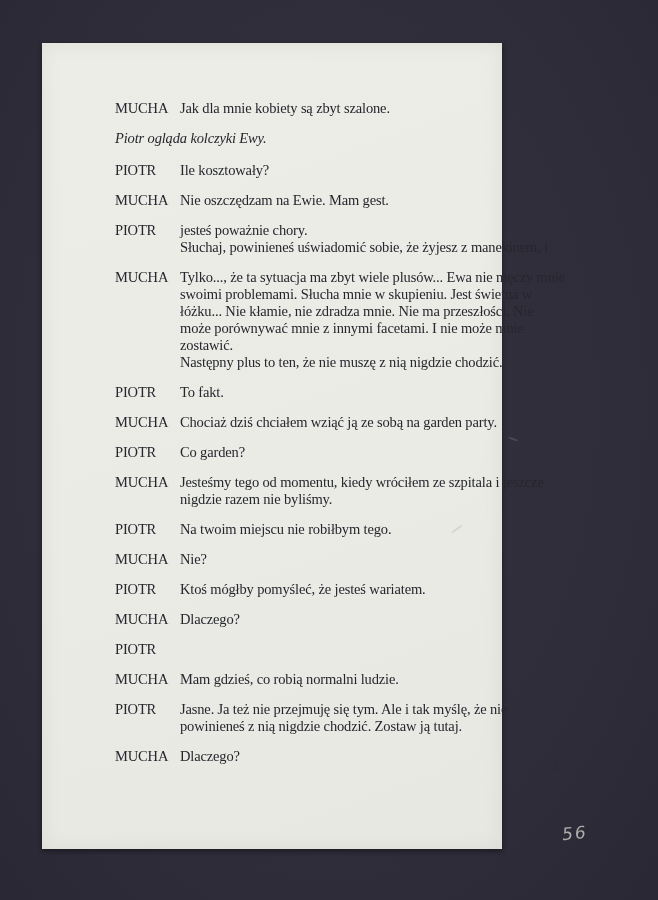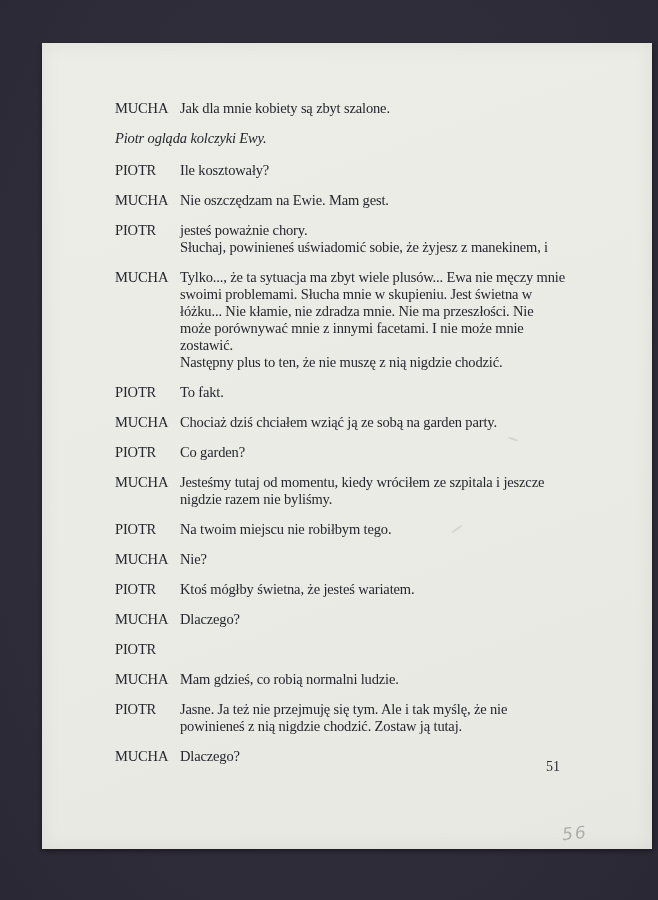--- a/index.html
+++ b/index.html
@@ -11,21 +11,21 @@
     height: 900px;
     position: relative;
     overflow: hidden;
     background: radial-gradient(ellipse at 50% 45%, #35323f 0%, #2f2c3a 70%, #2b2835 100%);
     font-family: "Liberation Serif", serif;
   }
   .paper {
     position: absolute;
     left: 42px;
     top: 43px;
-    width: 610px;
+    width: 460px;
     height: 806px;
     background: linear-gradient(160deg, #ebede6 0%, #e9ebe4 55%, #e6e8e1 100%);
     box-shadow: 0 2px 5px rgba(0,0,0,0.45), inset 0 0 18px rgba(130,130,120,0.12);
     color: #26262e;
   }
   .script {
     position: absolute;
     left: 73px;
     top: 57px;
     width: 440px;
@@ -133,40 +133,40 @@
       </div>
       <div class="entry">
         <span class="speaker">PIOTR</span>
         <div class="speech">
           <div class="ln">Co garden?</div>
         </div>
       </div>
       <div class="entry">
         <span class="speaker">MUCHA</span>
         <div class="speech">
-          <div class="ln">Jesteśmy tutaj od momentu, kiedy wróciłem ze szpitala i jeszcze</div>
+          <div class="ln">Jesteśmy tego od momentu, kiedy wróciłem ze szpitala i jeszcze</div>
           <div class="ln">nigdzie razem nie byliśmy.</div>
         </div>
       </div>
       <div class="entry">
         <span class="speaker">PIOTR</span>
         <div class="speech">
           <div class="ln">Na twoim miejscu nie robiłbym tego.</div>
         </div>
       </div>
       <div class="entry">
         <span class="speaker">MUCHA</span>
         <div class="speech">
           <div class="ln">Nie?</div>
         </div>
       </div>
       <div class="entry">
         <span class="speaker">PIOTR</span>
         <div class="speech">
-          <div class="ln">Ktoś mógłby świetna, że jesteś wariatem.</div>
+          <div class="ln">Ktoś mógłby pomyśleć, że jesteś wariatem.</div>
         </div>
       </div>
       <div class="entry">
         <span class="speaker">MUCHA</span>
         <div class="speech">
           <div class="ln">Dlaczego?</div>
         </div>
       </div>
       <div class="entry">
         <span class="speaker">PIOTR</span>

